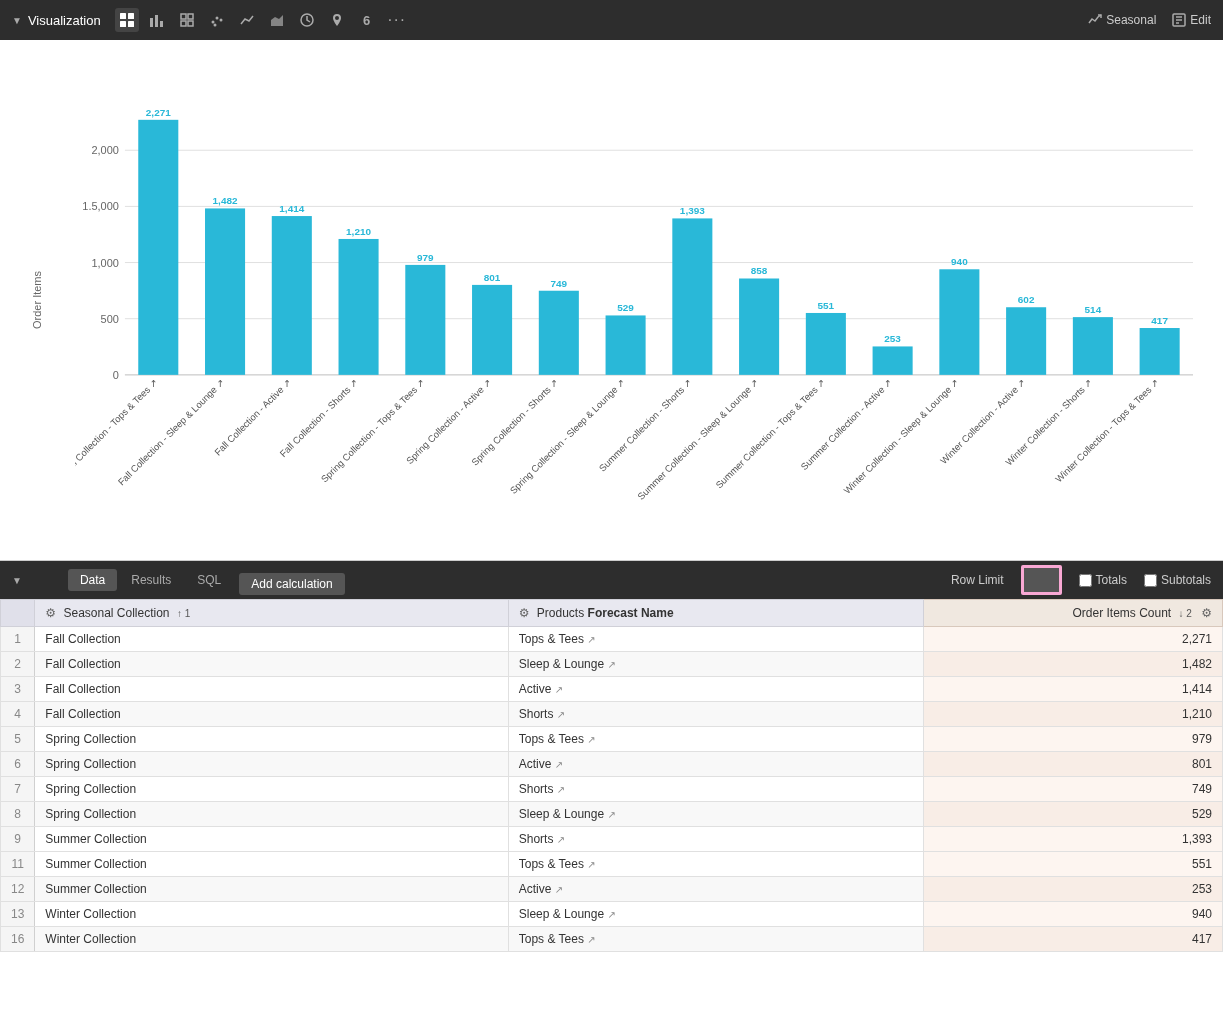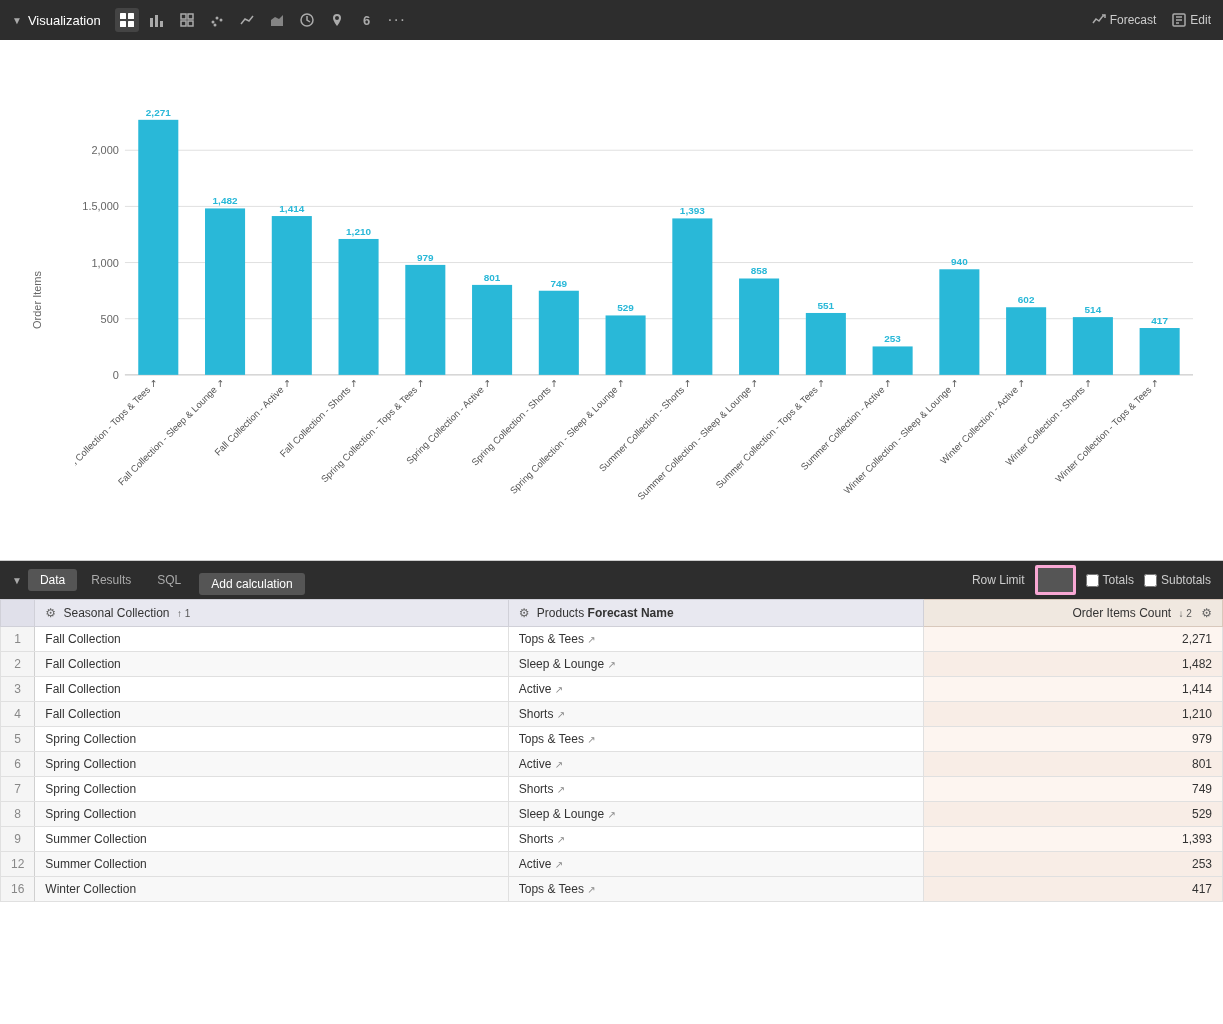--- a/index.html
+++ b/index.html
@@ -90,36 +90,37 @@
     .data-tab {
       color: #aaa;
       font-size: 12px;
       padding: 4px 12px;
       cursor: pointer;
       border-radius: 3px;
     }
     .data-tab.active {
       background: #555;
       color: #fff;
+      margin-left: 40px;
     }
     .data-tab-add {
       background: #555;
       color: #fff;
       font-size: 12px;
       padding: 4px 12px;
       cursor: pointer;
       border-radius: 3px;
       margin-left: 4px;
       margin-top: 8px;
     }
     .data-toolbar-right {
       margin-left: auto;
       display: flex;
       align-items: center;
-      gap: 10px;
+      gap: 17px;
       color: #ccc;
       font-size: 12px;
     }
     .row-limit-input {
       width: 40px;
       height: 30px;
       background: #555;
       border: 3px solid #f9a8d4;
       color: #fff;
       text-align: center;
@@ -235,21 +236,21 @@
     </div>
     <div class="toolbar-icon" title="Number" style="font-size:13px;font-weight:bold;color:#aaa;">6</div>
     <div class="toolbar-icon" title="More" style="font-size:16px;letter-spacing:1px;">···</div>
   </div>
   <div class="toolbar-right">
     <div class="toolbar-btn">
       <svg width="14" height="14" viewBox="0 0 14 14" fill="none" stroke="#aaa" stroke-width="1.5">
           <polyline points="1,10 4,6 7,8 10,4 13,2"></polyline>
           <polyline points="10,2 13,2 13,5"></polyline>
         </svg>
-      <span>Forecast</span>
+      <span>Seasonal</span>
     </div>
     <div class="toolbar-btn">
       <svg width="14" height="14" viewBox="0 0 14 14" fill="none" stroke="#aaa" stroke-width="1.5">
           <rect x="1" y="1" width="12" height="12" rx="1"></rect>
           <line x1="4" y1="4" x2="10" y2="4"></line>
           <line x1="4" y1="7" x2="10" y2="7"></line>
           <line x1="4" y1="10" x2="7" y2="10"></line>
         </svg>
       <span>Edit</span>
     </div>
@@ -413,26 +414,38 @@
     <td style="background:#f8f8f8;">Sleep &amp; Lounge <span style="font-size:10px;color:#888;">↗</span></td>
     <td class="numeric" style="background:#f8ede6;">529</td>
   </tr>
         <tr>
     <td class="row-num" style="text-align:center;color:#888;background:#f5f5f5;">9</td>
     <td style="background:#fff;">Summer Collection</td>
     <td style="background:#fff;">Shorts <span style="font-size:10px;color:#888;">↗</span></td>
     <td class="numeric" style="background:#fdf5f0;">1,393</td>
   </tr>
         <tr>
+    <td class="row-num" style="text-align:center;color:#888;background:#f5f5f5;">11</td>
+    <td style="background:#fff;">Summer Collection</td>
+    <td style="background:#fff;">Tops &amp; Tees <span style="font-size:10px;color:#888;">↗</span></td>
+    <td class="numeric" style="background:#fdf5f0;">551</td>
+  </tr>
+        <tr>
     <td class="row-num" style="text-align:center;color:#888;background:#f5f5f5;">12</td>
     <td style="background:#f8f8f8;">Summer Collection</td>
     <td style="background:#f8f8f8;">Active <span style="font-size:10px;color:#888;">↗</span></td>
     <td class="numeric" style="background:#f8ede6;">253</td>
   </tr>
         <tr>
+    <td class="row-num" style="text-align:center;color:#888;background:#f5f5f5;">13</td>
+    <td style="background:#fff;">Winter Collection</td>
+    <td style="background:#fff;">Sleep &amp; Lounge <span style="font-size:10px;color:#888;">↗</span></td>
+    <td class="numeric" style="background:#fdf5f0;">940</td>
+  </tr>
+        <tr>
     <td class="row-num" style="text-align:center;color:#888;background:#f5f5f5;">16</td>
     <td style="background:#f8f8f8;">Winter Collection</td>
     <td style="background:#f8f8f8;">Tops &amp; Tees <span style="font-size:10px;color:#888;">↗</span></td>
     <td class="numeric" style="background:#f8ede6;">417</td>
   </tr>
       </tbody>
   </table>
 </div>
 
 </body></html>

